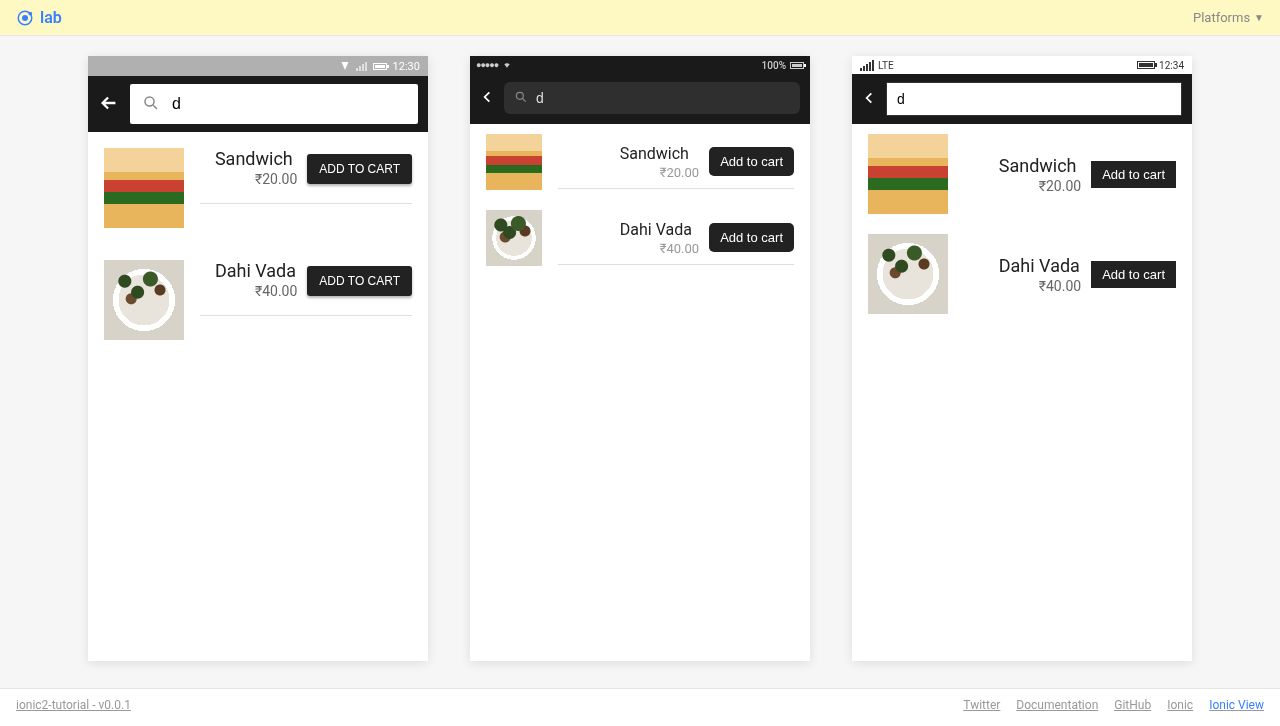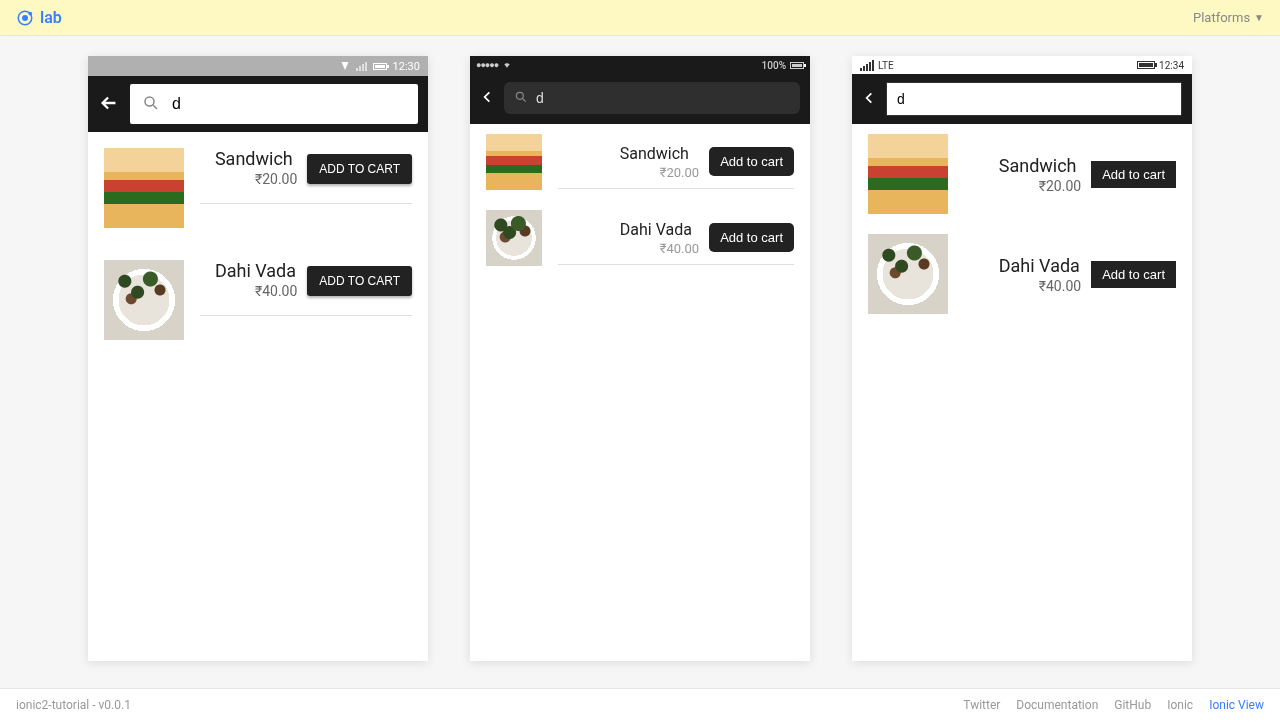--- a/index.html
+++ b/index.html
@@ -277,20 +277,21 @@
 .lab-footer {
   height: 32px;
   display: flex;
   align-items: center;
   justify-content: space-between;
   padding: 12px 16px;
   border-top: 1px solid #e5e5e5;
   background: #fff;
   color: #999;
   font-size: 12px;
+  text-decoration: underline;
 }
 .lab-footer .links { display: flex; gap: 16px; }
 .lab-footer .links span { cursor: pointer; }
 .lab-footer .links .ionic-view { color: #3880ff; }
 
 
 .tri {
   width: 0; height: 0;
   border-left: 5px solid transparent;
   border-right: 5px solid transparent;

